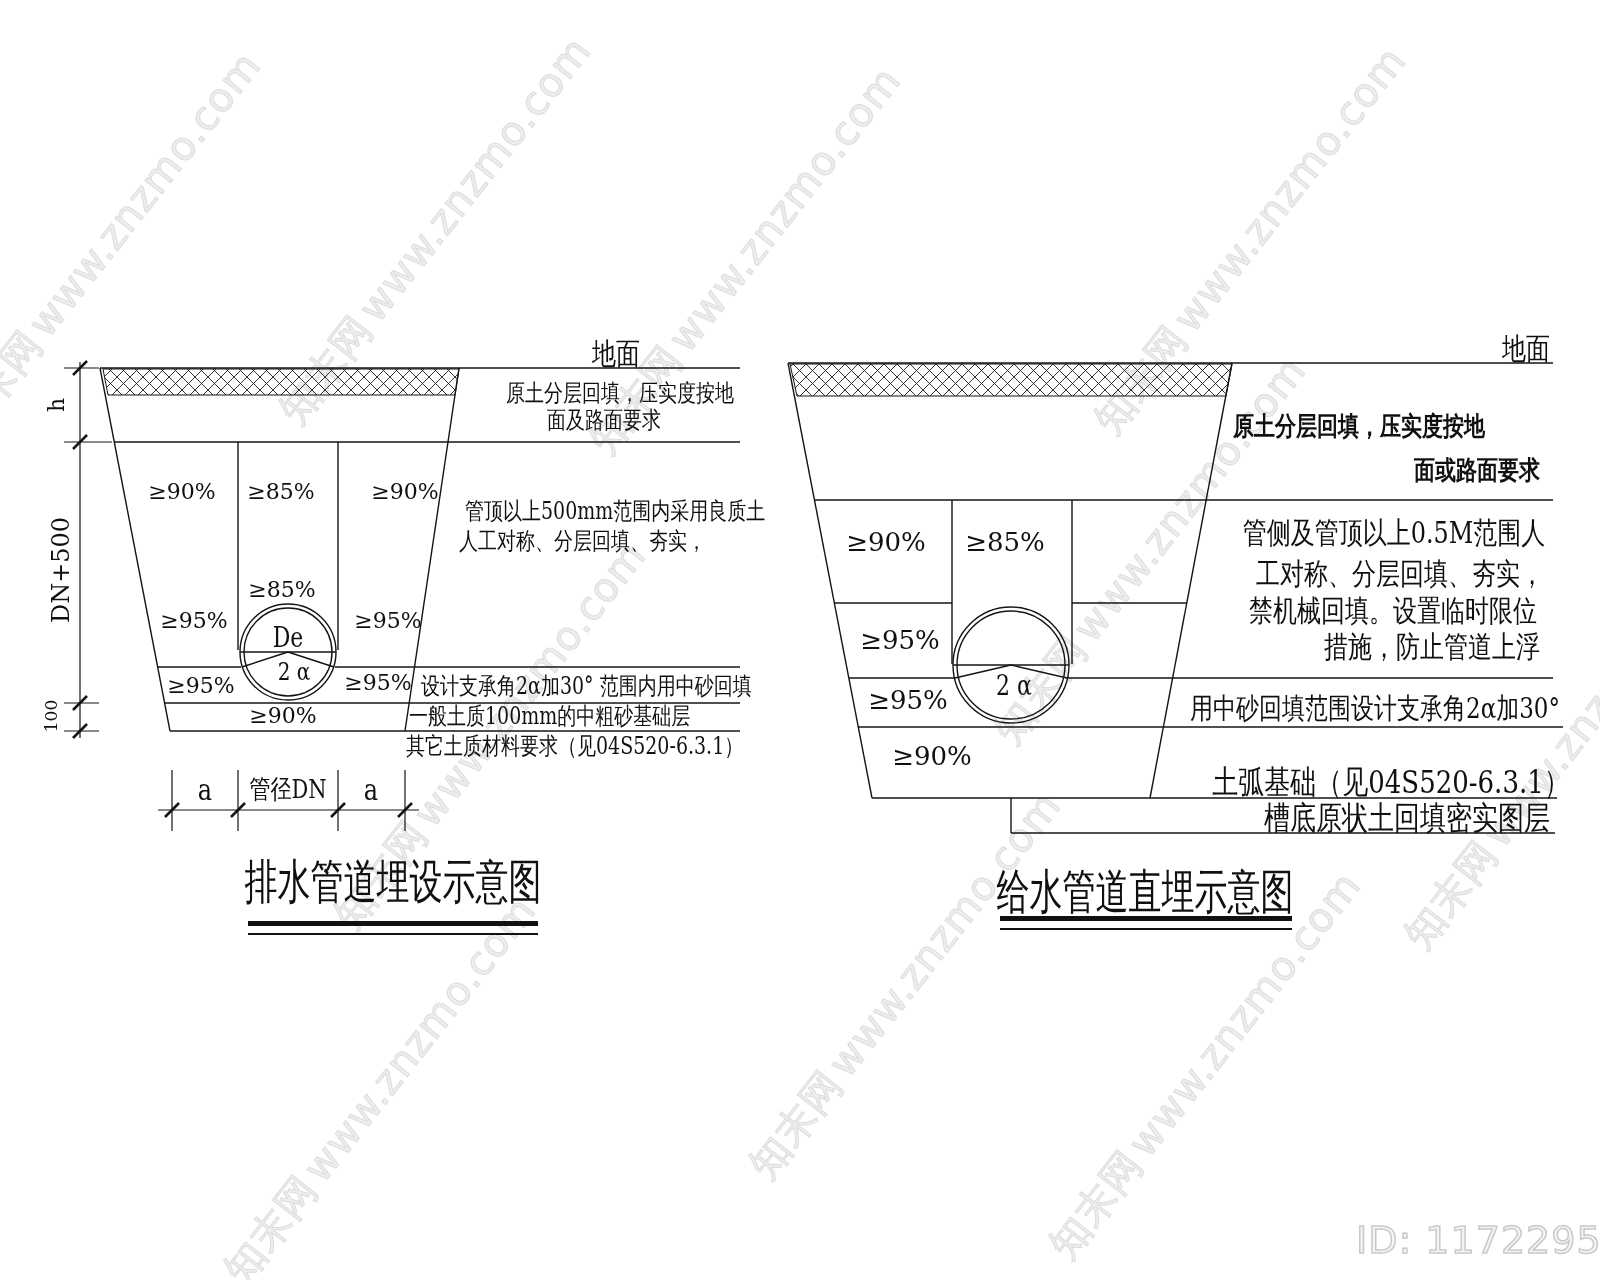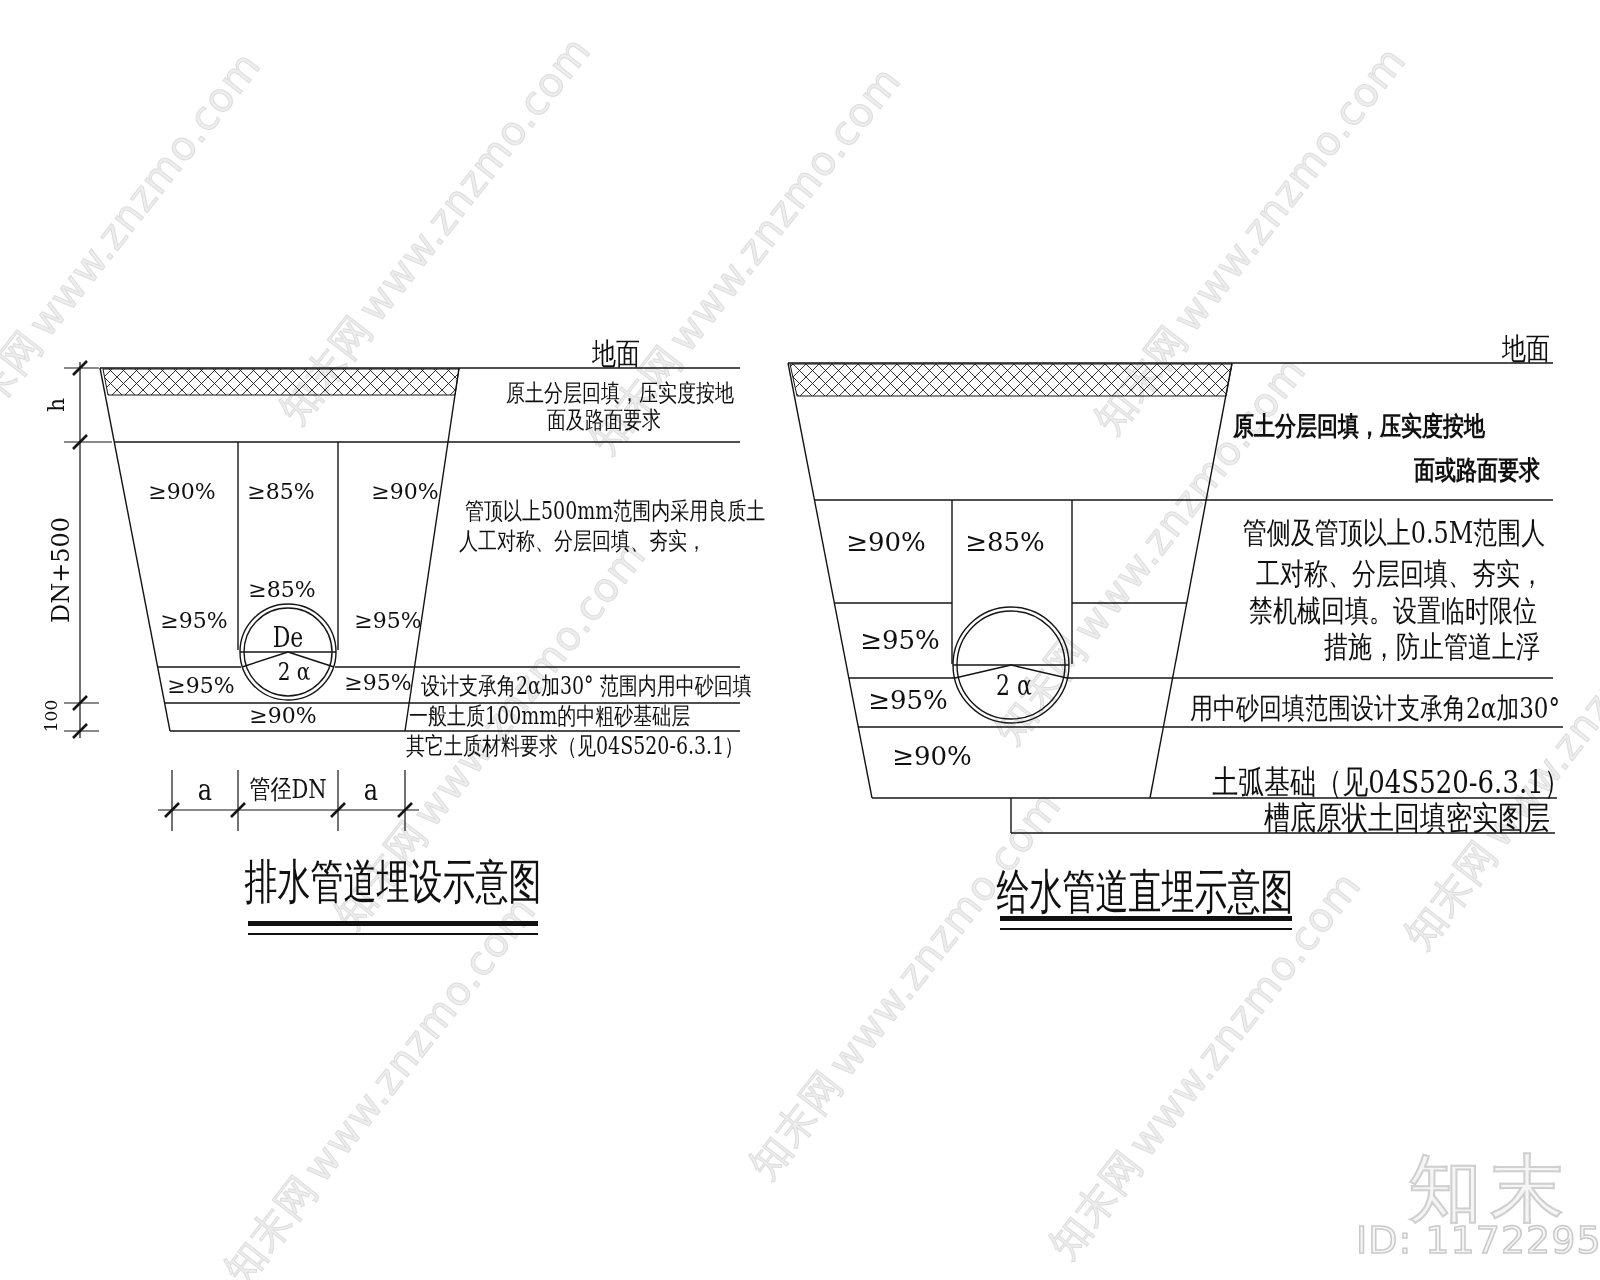--- a/index.html
+++ b/index.html
@@ -164,16 +164,15 @@
   <span class="t compR" style="left:900px;top:640px;">≥95%</span>
   <span class="t" style="left:1014px;top:686px;font-size:22px;">2 α</span>
   <span class="t compR" style="left:908px;top:700px;">≥95%</span>
   <span class="t" style="left:1375px;top:709px;font-size:23px;">用中砂回填范围设计支承角2α加30°</span>
   <span class="t compR" style="left:932px;top:756px;">≥90%</span>
   <span class="t" style="left:1391px;top:782px;font-size:26px;">土弧基础（见04S520-6.3.1）</span>
   <span class="t" style="left:1407px;top:818px;font-size:26px;">槽底原状土回填密实图层</span>
 
   <span class="t title" style="left:1145px;top:891px;">给水管道直埋示意图</span>
 
-  <span class="corner" id="corner-logo">知末</span>
   <span class="corner" id="corner-id">ID: 1172295569</span>
 
 </div>
 
 </body></html>

